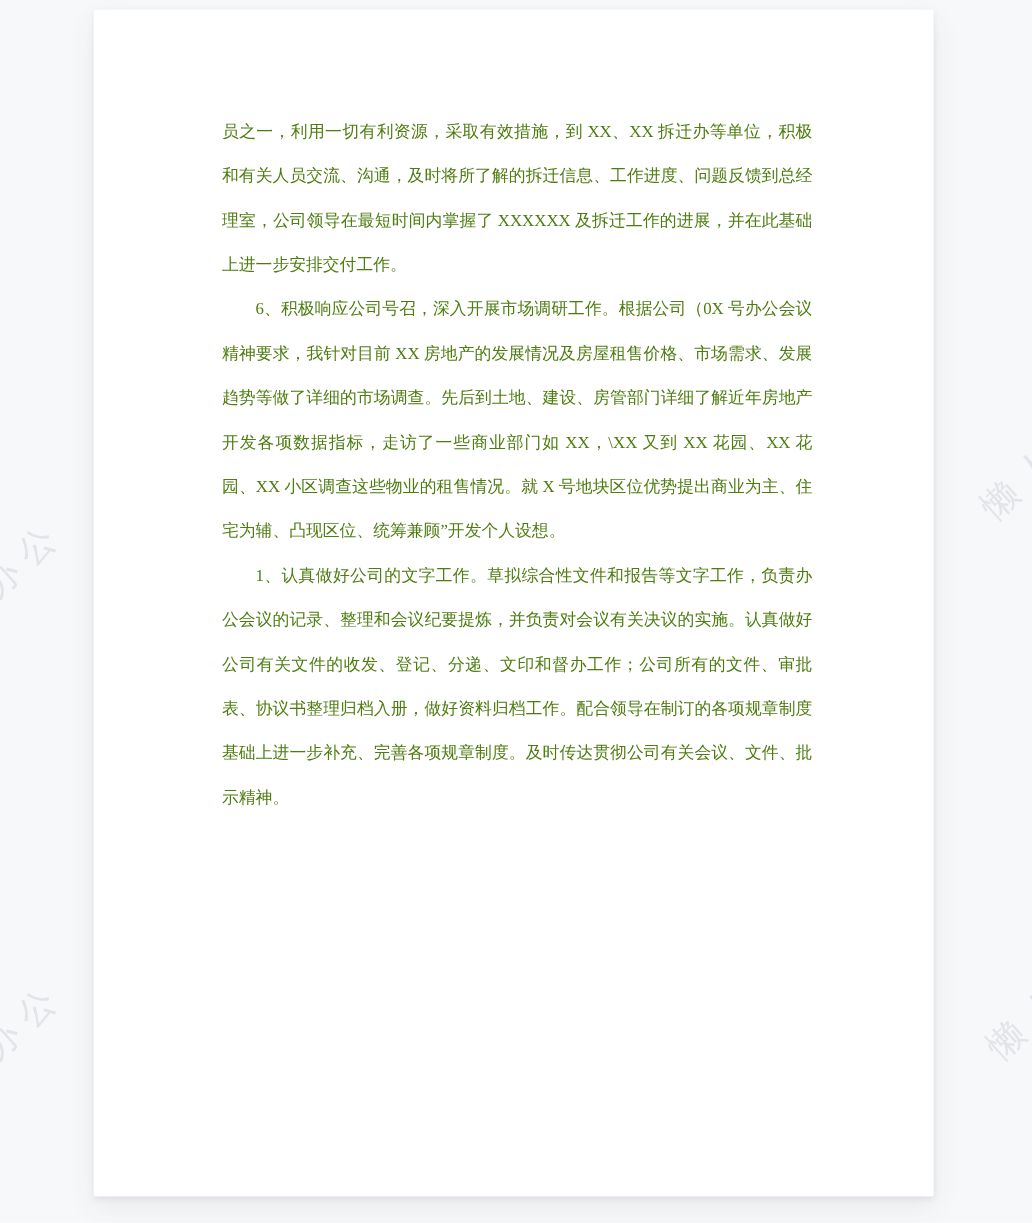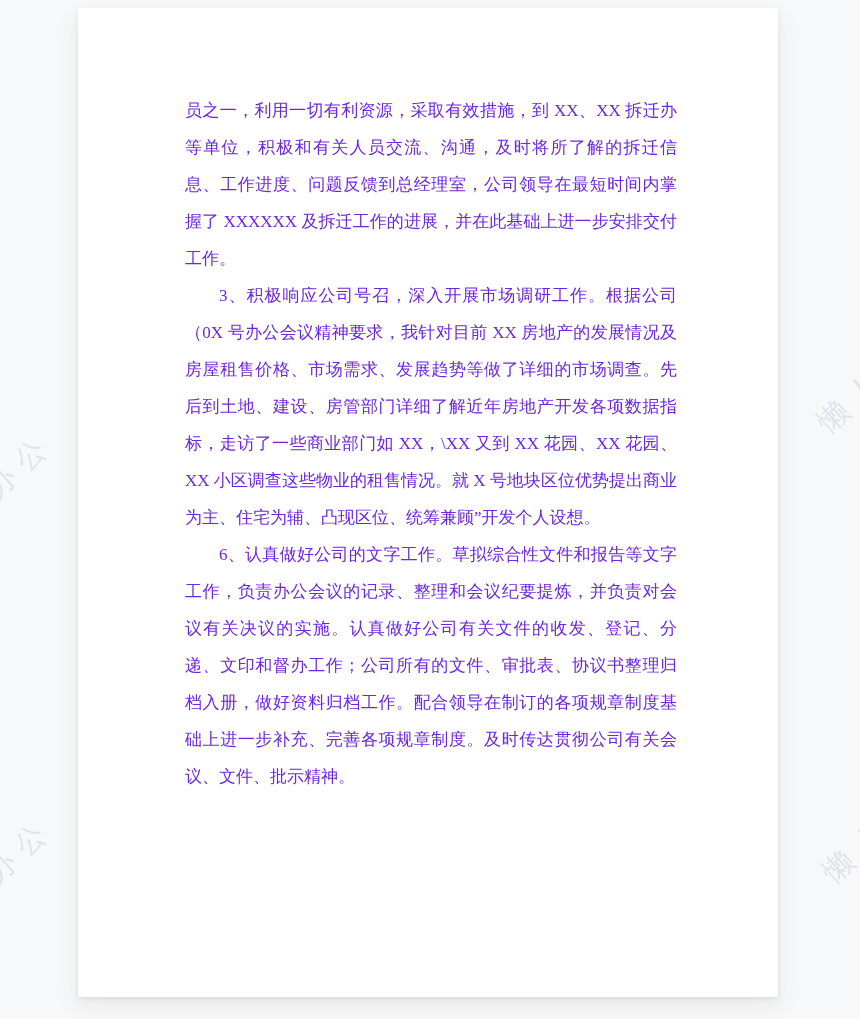--- a/index.html
+++ b/index.html
@@ -29,22 +29,22 @@
     height: 989px;
     background: #ffffff;
     box-shadow: 0 2px 5px rgba(70, 80, 100, 0.10),
                 0 10px 22px rgba(70, 80, 100, 0.08);
   }
   .doc-body {
     position: absolute;
     left: 107px;
     top: 84px;
     width: 492px;
-    color: #6d28d9;
-    font-size: 17px;
+    color: #4d7c0f;
+    font-size: 14px;
     line-height: 37px;
     text-align: justify;
   }
   p.para {
     margin: 0;
     padding: 0;
     text-indent: 0;
   }
   p.para.indent {
     text-indent: 2em;
@@ -77,18 +77,18 @@
   <div class="watermark wm2">懒人办公</div>
   <div class="watermark wm3">懒人办公</div>
   <div class="watermark wm4">懒人办公</div>
   <div class="watermark wm5">懒人办公</div>
   <div class="watermark wm6">懒人办公</div>
 
   <div class="paper">
     <div class="doc-body" id="doc-body">
 
     <p class="para">员之一，利用一切有利资源，采取有效措施，到 XX、XX 拆迁办等单位，积极和有关人员交流、沟通，及时将所了解的拆迁信息、工作进度、问题反馈到总经理室，公司领导在最短时间内掌握了 XXXXXX 及拆迁工作的进展，并在此基础上进一步安排交付工作。</p>
-        <p class="para indent">3、积极响应公司号召，深入开展市场调研工作。根据公司（0X 号办公会议精神要求，我针对目前 XX 房地产的发展情况及房屋租售价格、市场需求、发展趋势等做了详细的市场调查。先后到土地、建设、房管部门详细了解近年房地产开发各项数据指标，走访了一些商业部门如 XX，\XX 又到 XX 花园、XX 花园、XX 小区调查这些物业的租售情况。就 X 号地块区位优势提出商业为主、住宅为辅、凸现区位、统筹兼顾”开发个人设想。</p>
-        <p class="para indent">6、认真做好公司的文字工作。草拟综合性文件和报告等文字工作，负责办公会议的记录、整理和会议纪要提炼，并负责对会议有关决议的实施。认真做好公司有关文件的收发、登记、分递、文印和督办工作；公司所有的文件、审批表、协议书整理归档入册，做好资料归档工作。配合领导在制订的各项规章制度基础上进一步补充、完善各项规章制度。及时传达贯彻公司有关会议、文件、批示精神。</p>
+        <p class="para indent">6、积极响应公司号召，深入开展市场调研工作。根据公司（0X 号办公会议精神要求，我针对目前 XX 房地产的发展情况及房屋租售价格、市场需求、发展趋势等做了详细的市场调查。先后到土地、建设、房管部门详细了解近年房地产开发各项数据指标，走访了一些商业部门如 XX，\XX 又到 XX 花园、XX 花园、XX 小区调查这些物业的租售情况。就 X 号地块区位优势提出商业为主、住宅为辅、凸现区位、统筹兼顾”开发个人设想。</p>
+        <p class="para indent">1、认真做好公司的文字工作。草拟综合性文件和报告等文字工作，负责办公会议的记录、整理和会议纪要提炼，并负责对会议有关决议的实施。认真做好公司有关文件的收发、登记、分递、文印和督办工作；公司所有的文件、审批表、协议书整理归档入册，做好资料归档工作。配合领导在制订的各项规章制度基础上进一步补充、完善各项规章制度。及时传达贯彻公司有关会议、文件、批示精神。</p>
       </div>
   </div>
 
 </div>
 
 </body></html>

